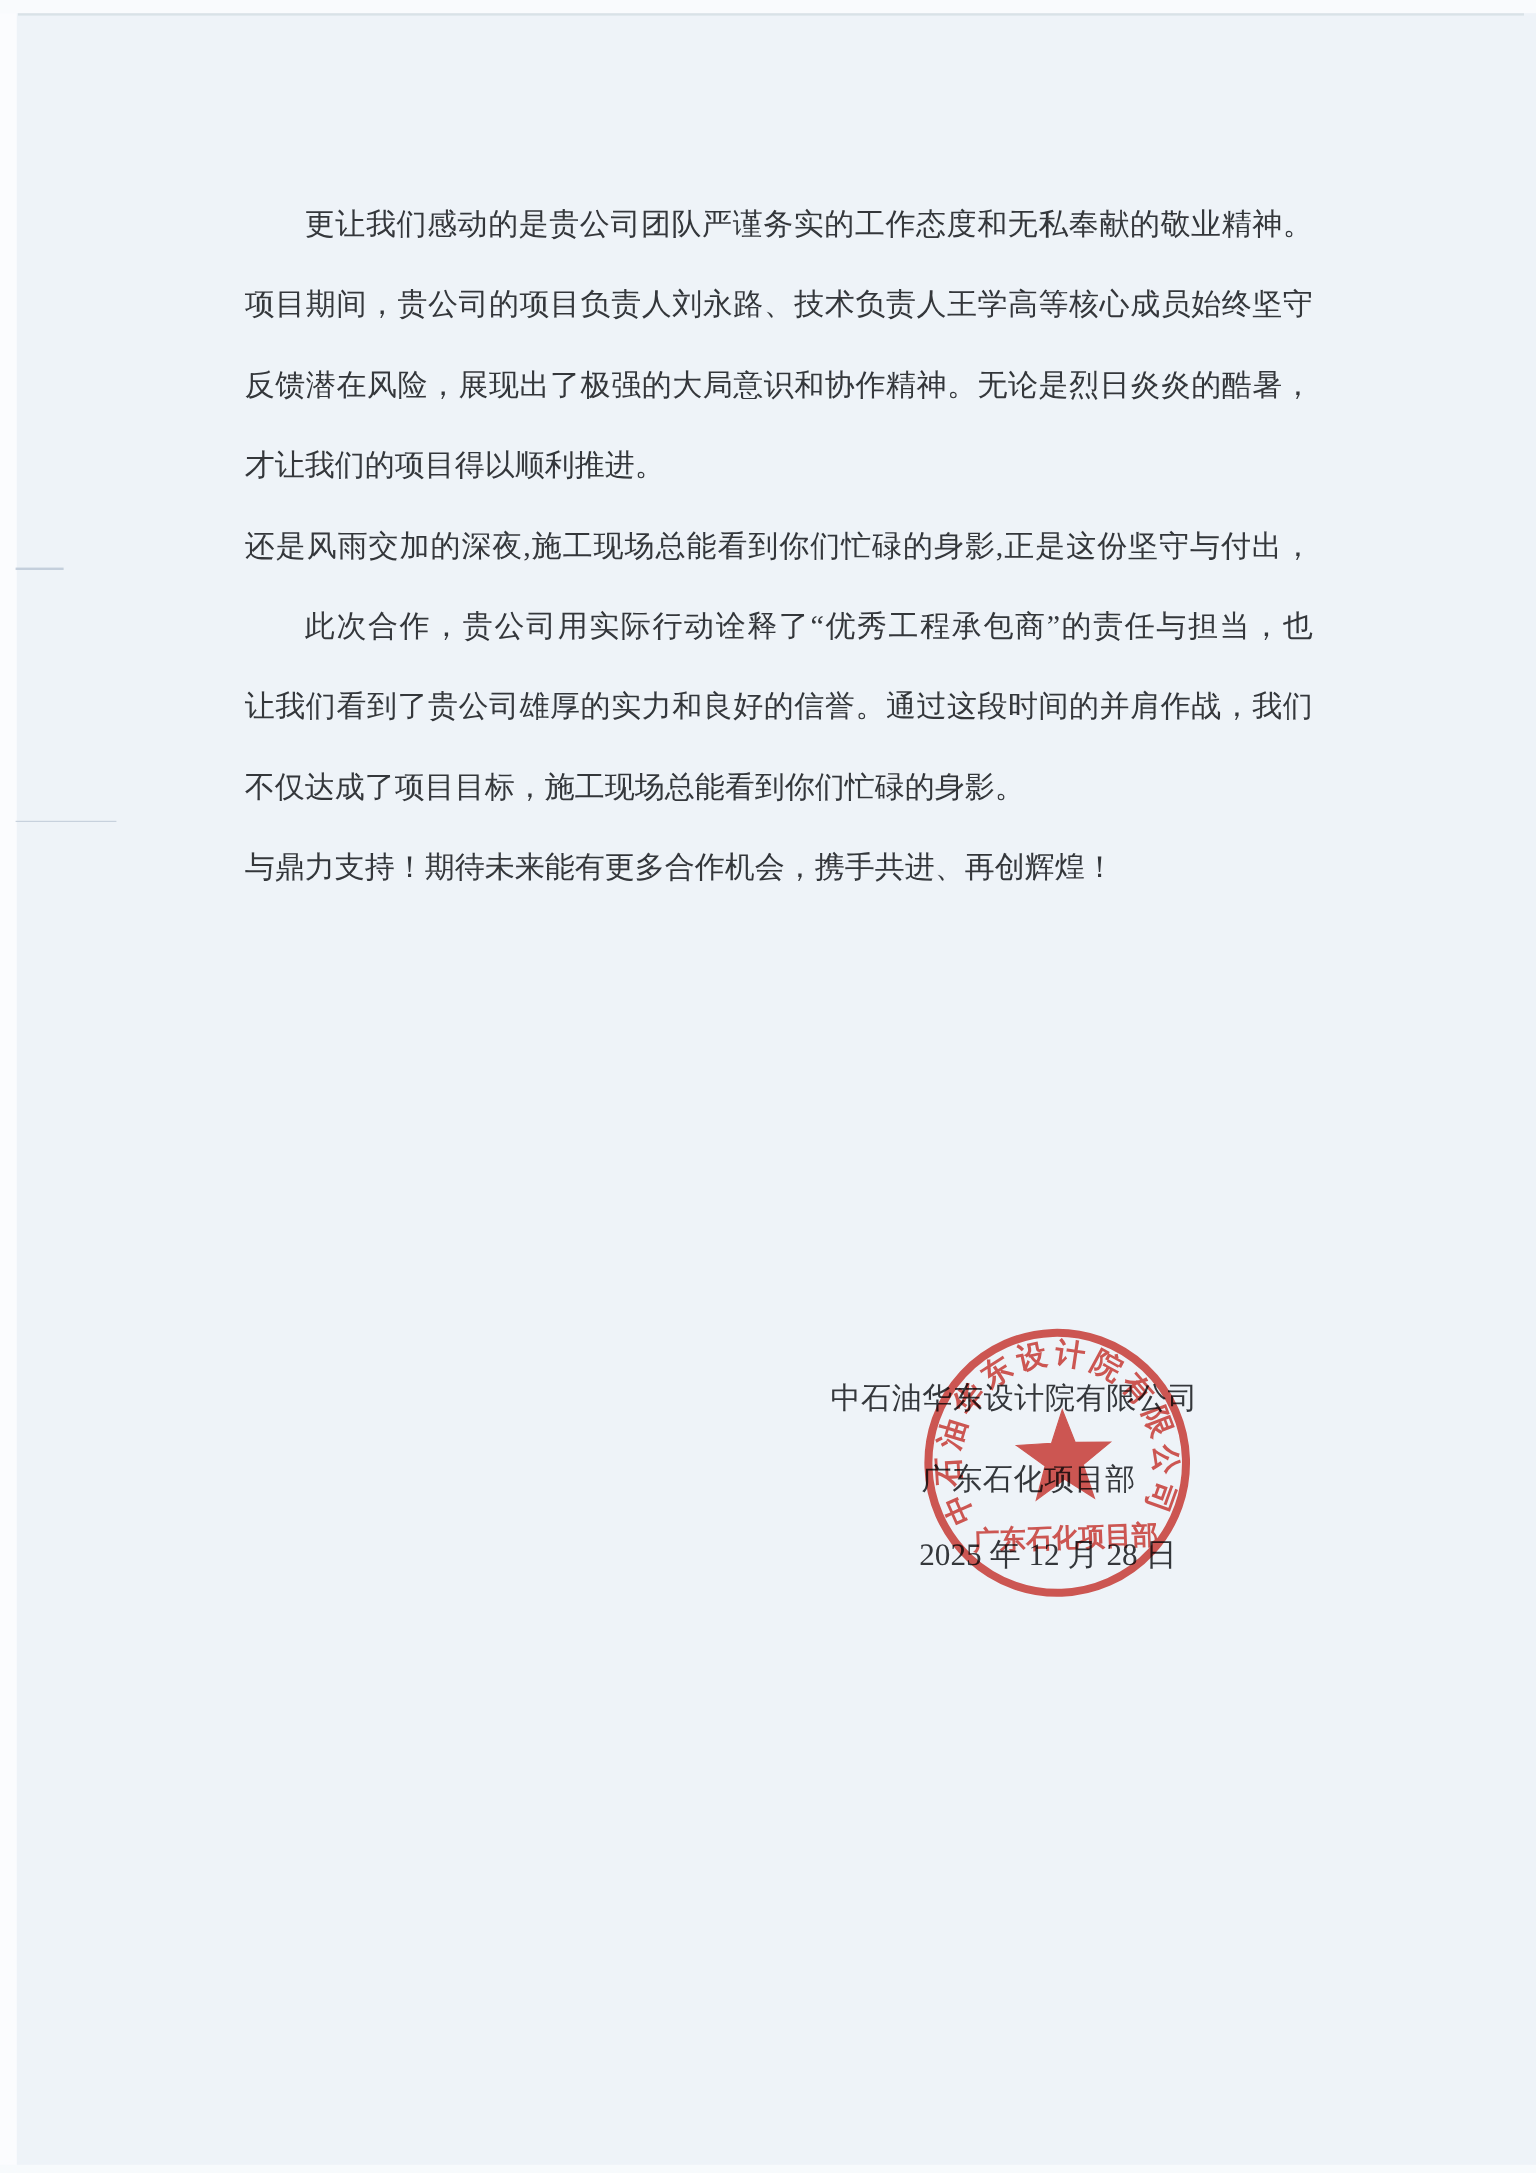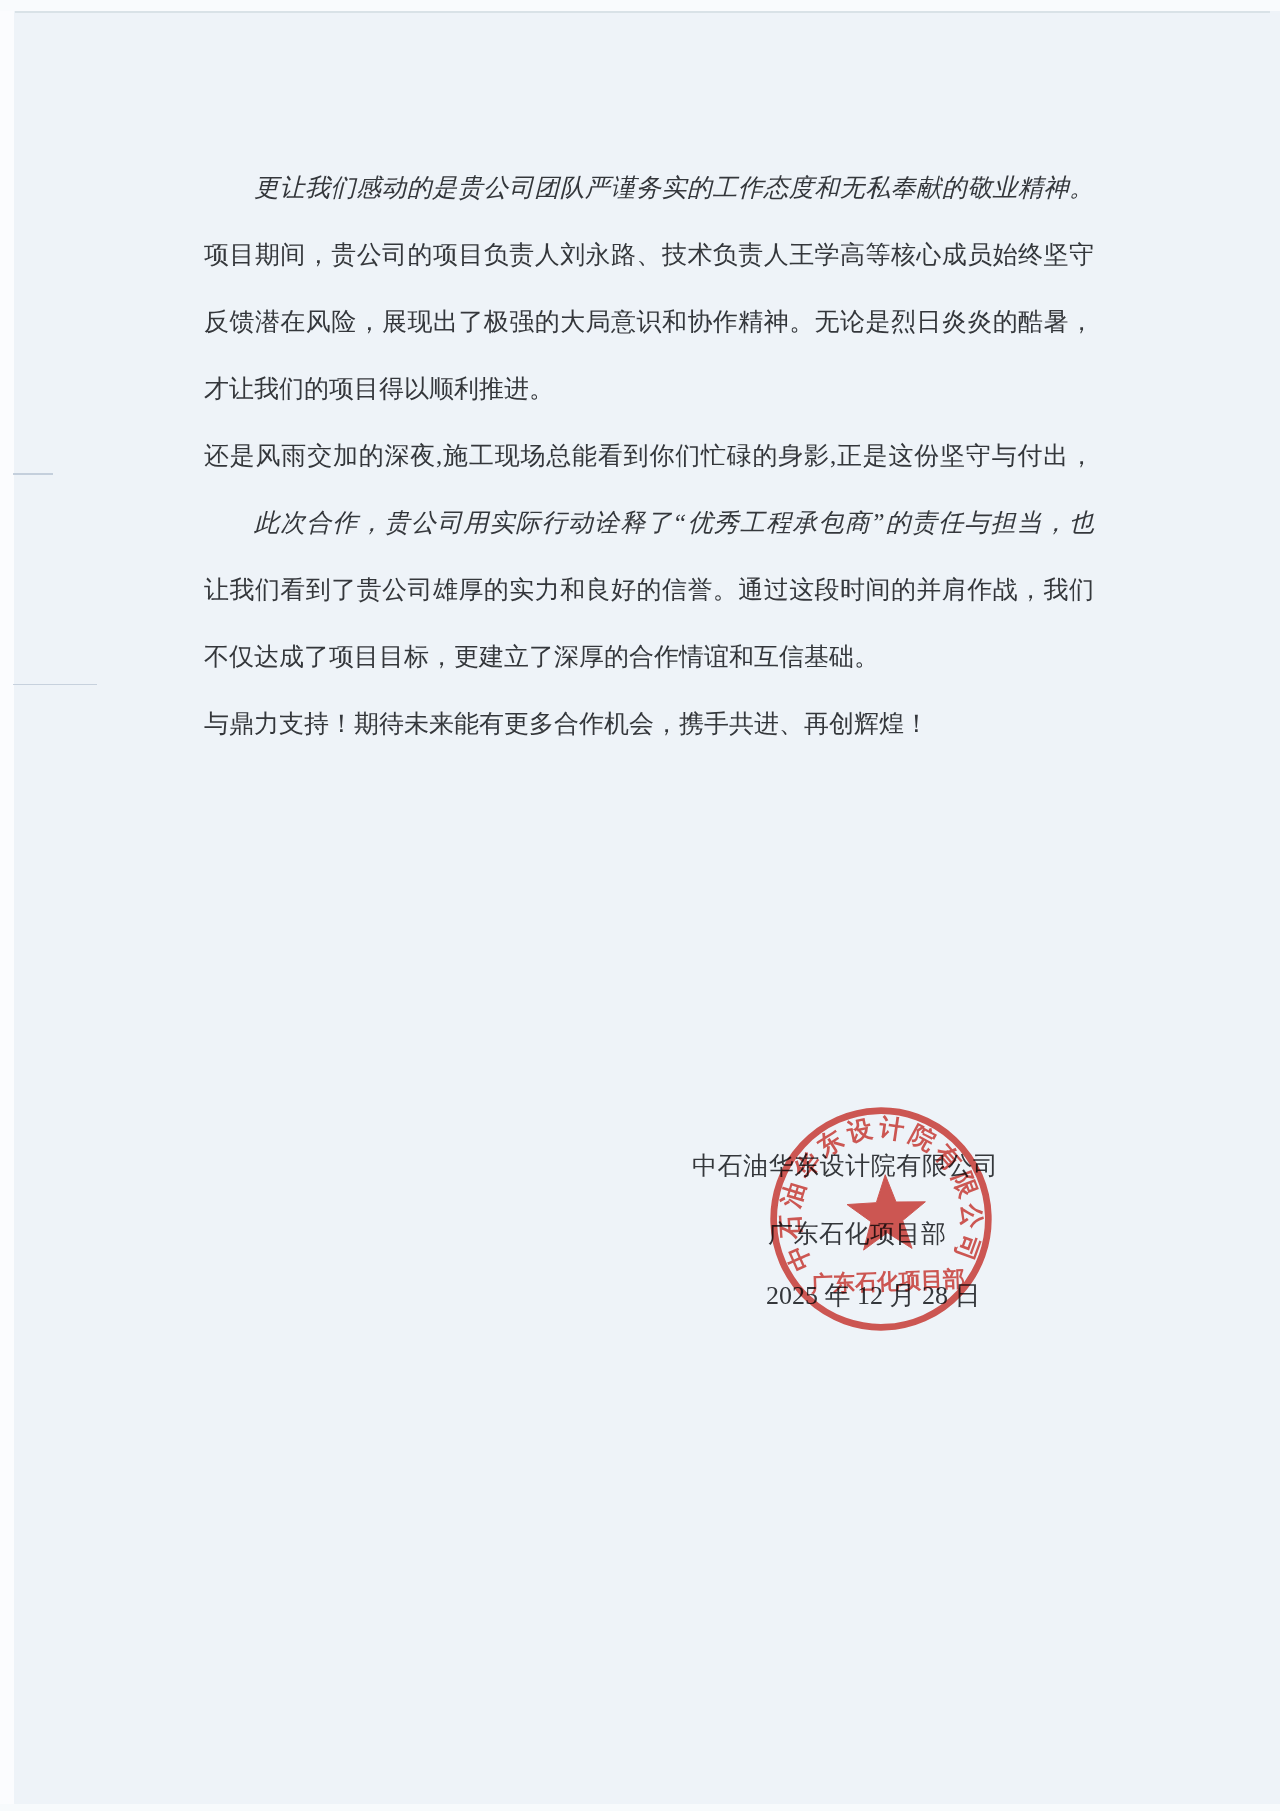--- a/index.html
+++ b/index.html
@@ -17,21 +17,21 @@
   .scanline-b{position:absolute;left:13px;top:684px;width:84px;height:1px;background:#c2cdd9;opacity:.9;}
 
   
   .letter-body{
     position:absolute;left:204px;top:154px;width:890px;
     font-size:25px;line-height:67px;color:#34373b;
     letter-spacing:0;
   }
   .line{height:67px;white-space:nowrap;}
   .line.just{white-space:normal;text-align:justify;text-align-last:justify;}
-  .line.indent{text-indent:50px;font-style:italic;}
+  .line.indent{text-indent:50px;}
 
   
   .sig{position:absolute;color:#34373b;}
   .sig-company{left:692px;top:1146px;width:306px;font-size:25px;line-height:40px;
     text-align:justify;text-align-last:justify;}
   .sig-dept{left:768px;top:1214px;width:178px;font-size:25px;line-height:40px;
     text-align:justify;text-align-last:justify;}
   .sig-date{left:766px;top:1276px;width:240px;font-size:26px;line-height:40px;}
 
   
@@ -52,21 +52,21 @@
 <div class="scanline-b"></div>
 
 <div class="letter-body">
   <div class="line just indent">更让我们感动的是贵公司团队严谨务实的工作态度和无私奉献的敬业精神。</div>
   <div class="line just">项目期间，贵公司的项目负责人刘永路、技术负责人王学高等核心成员始终坚守</div>
   <div class="line just">反馈潜在风险，展现出了极强的大局意识和协作精神。无论是烈日炎炎的酷暑，</div>
   <div class="line">才让我们的项目得以顺利推进。</div>
   <div class="line just">还是风雨交加的深夜,施工现场总能看到你们忙碌的身影,正是这份坚守与付出，</div>
   <div class="line just indent">此次合作，贵公司用实际行动诠释了“优秀工程承包商”的责任与担当，也</div>
   <div class="line just">让我们看到了贵公司雄厚的实力和良好的信誉。通过这段时间的并肩作战，我们</div>
-  <div class="line">不仅达成了项目目标，更建立了深厚的合作情谊和互信基础。</div>
+  <div class="line">不仅达成了项目目标，施工现场总能看到你们忙碌的身影。</div>
   <div class="line">与鼎力支持！期待未来能有更多合作机会，携手共进、再创辉煌！</div>
 </div>
 
 <div class="sig sig-company">中石油华东设计院有限公司</div>
 <div class="sig sig-dept">广东石化项目部</div>
 <div class="sig sig-date">2025 年 12 月 28 日</div>
 
 <div class="stamp">
   <svg viewBox="0 0 240 240" xmlns="http://www.w3.org/2000/svg">
     <defs>

